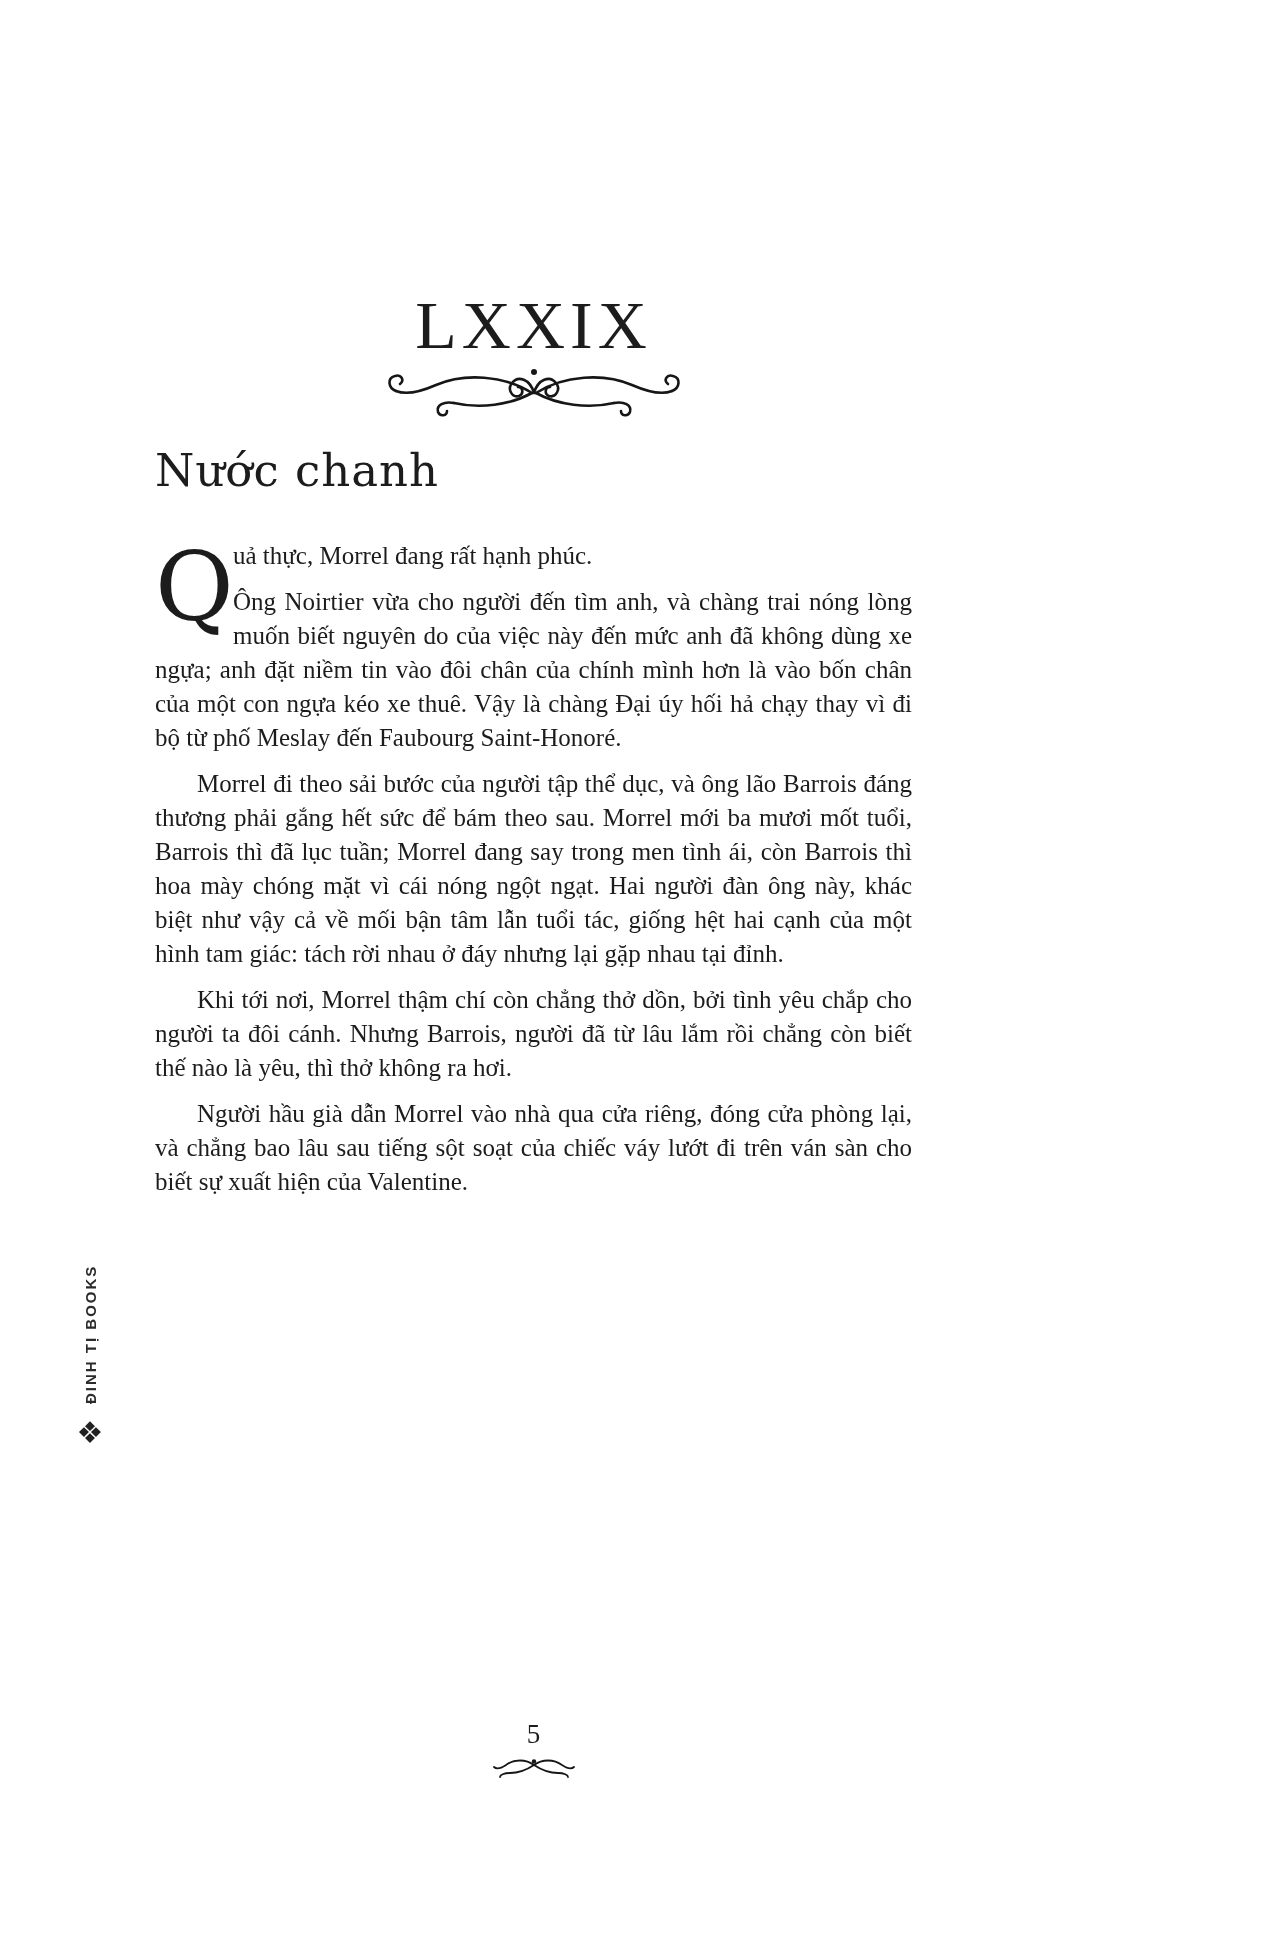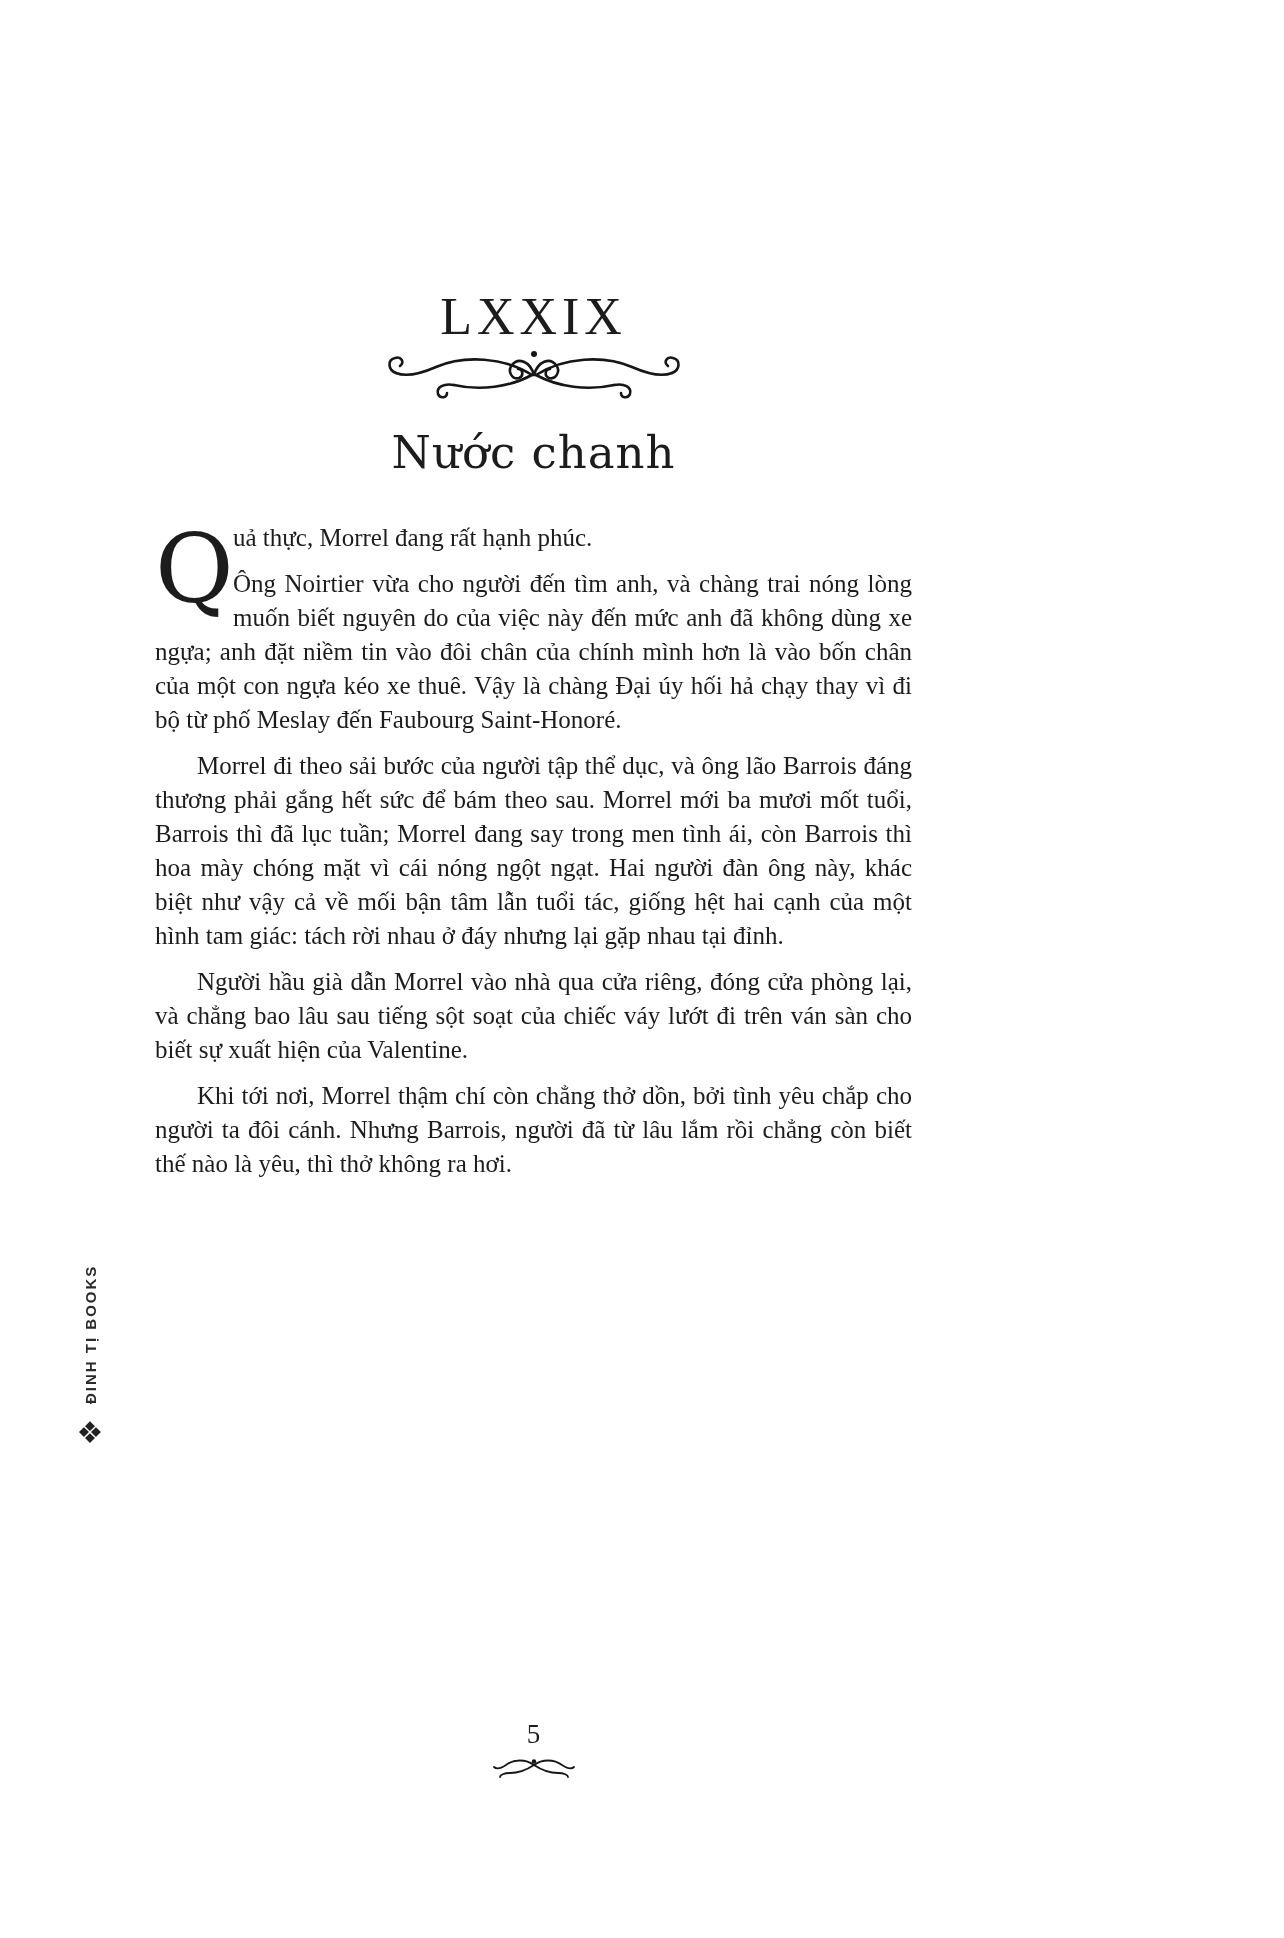--- a/index.html
+++ b/index.html
@@ -21,33 +21,32 @@
     left: 155px;
     top: 0;
     width: 757px;
   }
   .chapter-number {
     margin: 0;
     padding-top: 288px;
     text-align: center;
     font-family: "Liberation Serif", serif;
     font-weight: normal;
-    font-size: 52px;
+    font-size: 68px;
     letter-spacing: 5px;
     line-height: 1.1;
   }
   .ornament {
     margin: 2px auto 0 auto;
     width: 300px;
     height: 58px;
     text-align: center;
   }
   .chapter-title {
     margin: 22px 0 0 0;
-    text-align: center;
     font-family: "DejaVu Serif", serif;
     font-weight: normal;
     font-size: 45px;
     letter-spacing: 1px;
     line-height: 1.15;
   }
   .body-text {
     margin-top: 42px;
     font-size: 25px;
     line-height: 34px;
@@ -145,22 +144,22 @@
         <circle cx="150" cy="7" r="3" fill="#161616"></circle>
       </svg>
     </div>
 
     <h2 class="chapter-title">Nước chanh</h2>
 
     <div class="body-text">
       <p class="para first"><span class="dropcap">Q</span><span>uả thực, Morrel đang rất hạnh phúc.</span></p>
       <p class="para after-drop">Ông Noirtier vừa cho người đến tìm anh, và chàng trai nóng lòng muốn biết nguyên do của việc này đến mức anh đã không dùng xe ngựa; anh đặt niềm tin vào đôi chân của chính mình hơn là vào bốn chân của một con ngựa kéo xe thuê. Vậy là chàng Đại úy hối hả chạy thay vì đi bộ từ phố Meslay đến Faubourg Saint-Honoré.</p>
       <p class="para">Morrel đi theo sải bước của người tập thể dục, và ông lão Barrois đáng thương phải gắng hết sức để bám theo sau. Morrel mới ba mươi mốt tuổi, Barrois thì đã lục tuần; Morrel đang say trong men tình ái, còn Barrois thì hoa mày chóng mặt vì cái nóng ngột ngạt. Hai người đàn ông này, khác biệt như vậy cả về mối bận tâm lẫn tuổi tác, giống hệt hai cạnh của một hình tam giác: tách rời nhau ở đáy nhưng lại gặp nhau tại đỉnh.</p>
+      <p class="para">Khi tới nơi, Morrel thậm chí còn chẳng thở dồn, bởi tình yêu chắp cho người ta đôi cánh. Nhưng Barrois, người đã từ lâu lắm rồi chẳng còn biết thế nào là yêu, thì thở không ra hơi.</p>
       <p class="para">Người hầu già dẫn Morrel vào nhà qua cửa riêng, đóng cửa phòng lại, và chẳng bao lâu sau tiếng sột soạt của chiếc váy lướt đi trên ván sàn cho biết sự xuất hiện của Valentine.</p>
-      <p class="para">Khi tới nơi, Morrel thậm chí còn chẳng thở dồn, bởi tình yêu chắp cho người ta đôi cánh. Nhưng Barrois, người đã từ lâu lắm rồi chẳng còn biết thế nào là yêu, thì thở không ra hơi.</p>
     </div>
   </div>
 
   <div class="footer">
     <div class="page-number">5</div>
     <div class="footer-ornament">
       <svg width="84" height="24" viewBox="0 0 84 24" aria-hidden="true">
         <g fill="none" stroke="#161616" stroke-width="1.8" stroke-linecap="round">
           <path d="M42 9 C 34 3, 22 3, 14 9 C 8 13, 4 13, 2 11"></path>
           <path d="M42 9 C 50 3, 62 3, 70 9 C 76 13, 80 13, 82 11"></path>

